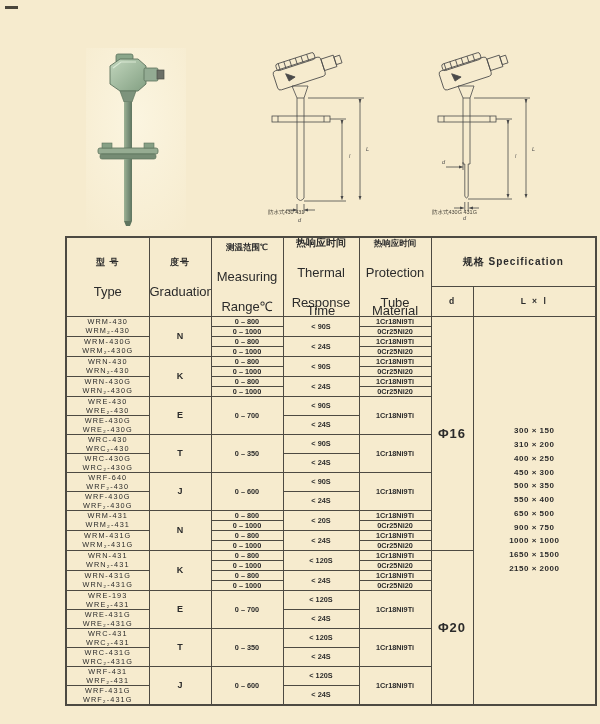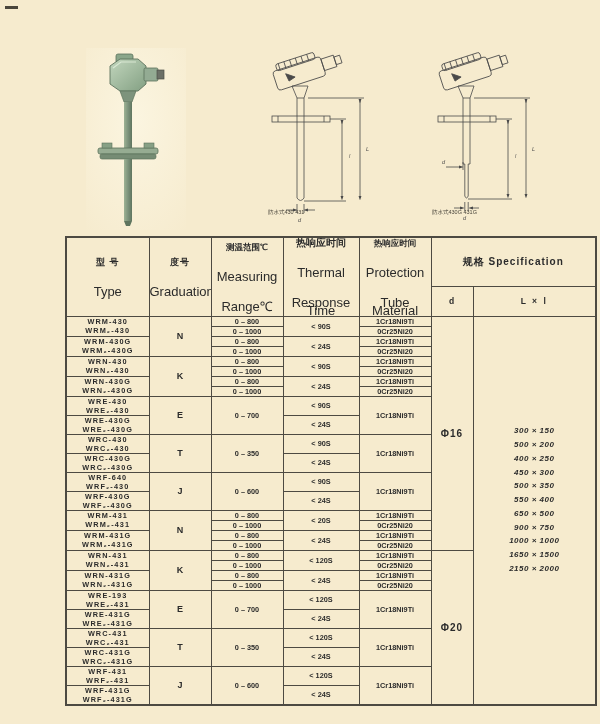--- a/index.html
+++ b/index.html
@@ -24,25 +24,25 @@
     text-align:center;vertical-align:middle;overflow:hidden;
     font-weight:700;color:#2b2b2b;
   }
   .spec-table{border:2px solid #4d4a42;}
   thead tr.hrow1{height:30px;}
   thead tr.hrow2{height:18px;}
   tbody tr{height:9px;}
   .hcn{font-size:9px;line-height:10px;font-weight:700;letter-spacing:1px;}
   .hen{font-size:13px;line-height:8.5px;font-weight:400;margin-top:21px;}
   .type-cell{text-align:left;padding-left:3px;}
-  .type-line{font-size:7.3px;line-height:9px;letter-spacing:1.1px;white-space:nowrap;font-weight:700;}
+  .type-line{font-size:7.3px;line-height:9px;letter-spacing:1.1px;white-space:nowrap;font-weight:400;}
   .grad{font-size:9px;font-weight:700;}
   .range-cell,.resp-cell,.mat-cell{font-size:7.3px;font-weight:700;white-space:nowrap;}
-  .d-cell{font-size:10px;font-weight:700;letter-spacing:1px;}
-  .sizes-cell{vertical-align:middle;font-style:italic;}
+  .d-cell{font-size:13px;font-weight:700;letter-spacing:1px;}
+  .sizes-cell{vertical-align:middle;}
   .sizes-list{display:flex;flex-direction:column;justify-content:center;align-items:center;
     transform:translateY(-10px);}
   .size-item{font-size:8px;line-height:13.8px;font-weight:700;letter-spacing:.5px;}
   svg text{font-family:"Liberation Sans", sans-serif;}
   .cap{font-size:5.5px;fill:#4a463c;}
   .dim{font-size:5.5px;fill:#4a4a4a;font-style:italic;}
 </style>
 </head>
 <body>
 
@@ -255,21 +255,21 @@
           <div class="type-line">WRM₂-430</div>
         </td>
         <td class="grad" rowspan="4">N</td>
         <td class="range-cell">0 – 800</td>
         <td class="resp-cell" rowspan="2">&lt; 90S</td>
         <td class="mat-cell">1Cr18Ni9Ti</td>
         <td class="d-cell" rowspan="24">Φ16</td>
         <td class="sizes-cell" rowspan="48">
           <div class="sizes-list">
             <div class="size-item">300 × 150</div>
-            <div class="size-item">500 × 200</div>
+            <div class="size-item">310 × 200</div>
             <div class="size-item">400 × 250</div>
             <div class="size-item">450 × 300</div>
             <div class="size-item">500 × 350</div>
             <div class="size-item">550 × 400</div>
             <div class="size-item">650 × 500</div>
             <div class="size-item">900 × 750</div>
             <div class="size-item">1000 × 1000</div>
             <div class="size-item">1650 × 1500</div>
             <div class="size-item">2150 × 2000</div>
           </div>

